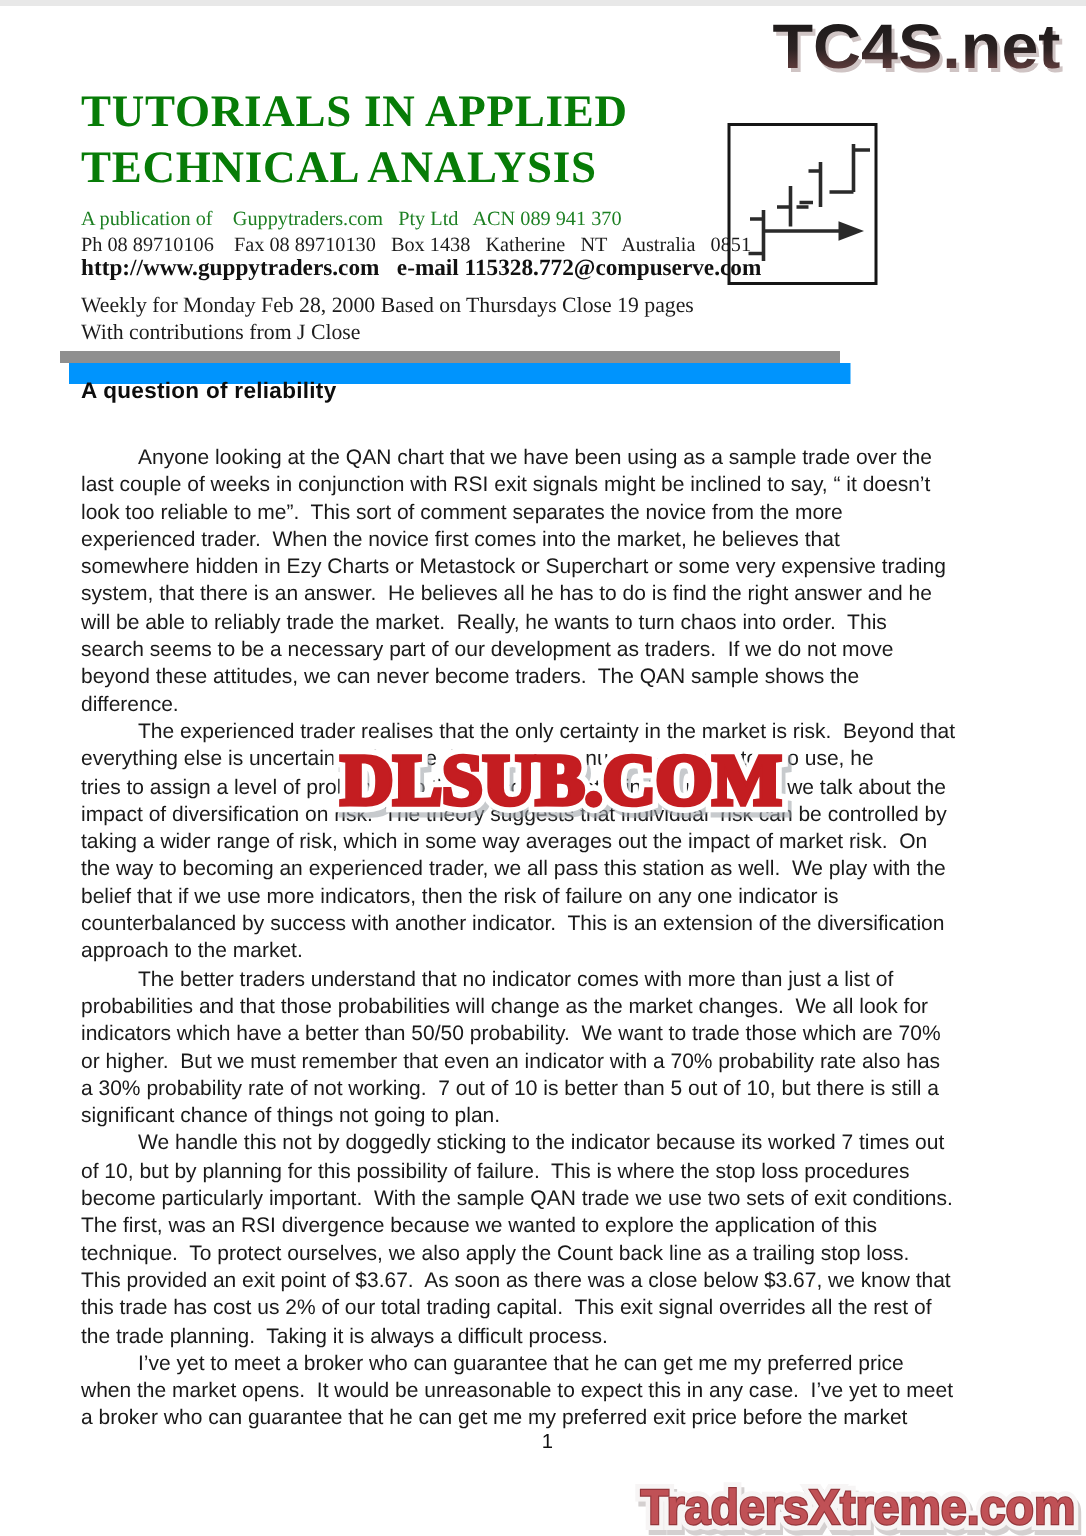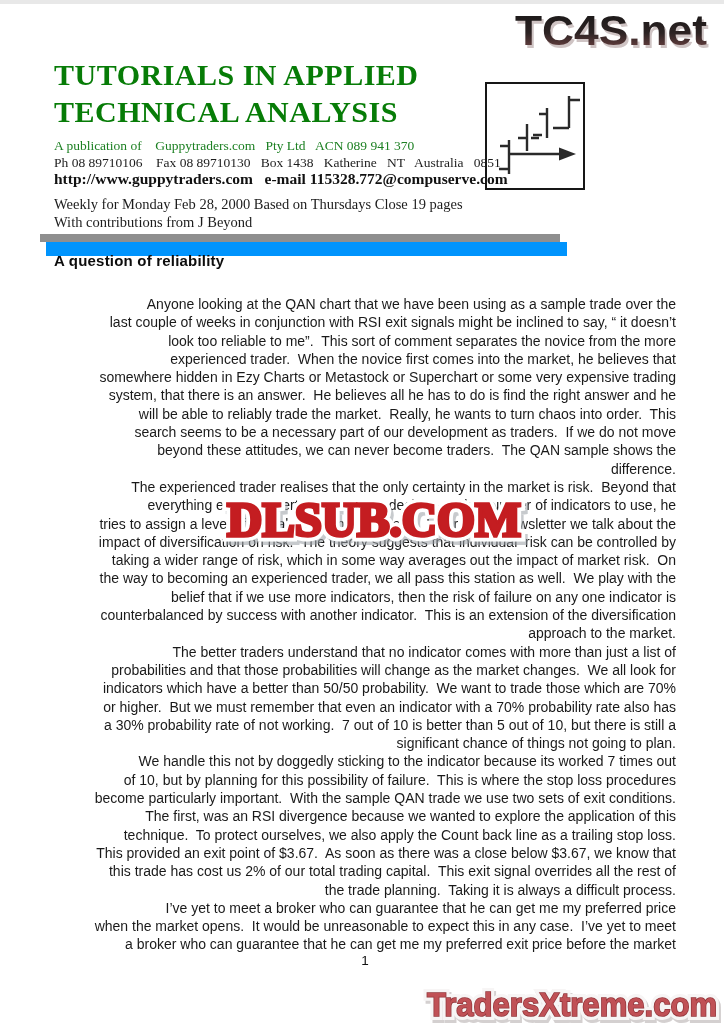--- a/index.html
+++ b/index.html
@@ -34,21 +34,21 @@
   .article-heading{
     position:absolute;left:54px;top:248px;
     font-family:Liberation Sans, sans-serif;font-weight:bold;
     font-size:15px;color:#0d0d0d;letter-spacing:.2px;
   }
   .article-body{
     position:absolute;left:54px;top:291px;width:622px;
     font-family:"Liberation Sans",sans-serif;font-size:14px;
     line-height:18.3px;color:#1a1a1a;
   }
-  .para{margin:0;white-space:pre-wrap;text-indent:38px;text-align:right;}
+  .para{margin:0;white-space:pre-wrap;text-indent:38px;}
   .page-number{
     position:absolute;left:54px;top:949px;width:622px;text-align:center;
     font-family:"Liberation Sans",sans-serif;font-size:13.5px;color:#111;
   }
   
   .dlsub{position:absolute;left:216px;top:484px;z-index:5;}
   .tradersxtreme{position:absolute;right:0px;top:982px;z-index:5;}
   svg text{user-select:none;}
 </style>
 </head>
@@ -85,21 +85,21 @@
         <path d="M22 70 H73"></path>
       </g>
       <polygon points="72,63.5 89,70 72,76.5" fill="#2a2a2a"></polygon>
     </svg>
   </div>
 
   <div class="publine1">A publication of    Guppytraders.com   Pty Ltd   ACN 089 941 370</div>
   <div class="publine2">Ph 08 89710106    Fax 08 89710130   Box 1438   Katherine   NT   Australia   0851</div>
   <div class="publine3">http://www.guppytraders.com   e-mail 115328.772@compuserve.com</div>
   <div class="issueline">Weekly for Monday Feb 28, 2000 Based on Thursdays Close 19 pages</div>
-  <div class="contribline">With contributions from J Beyond</div>
+  <div class="contribline">With contributions from J Close</div>
 
   <div class="bar-gray"></div>
   <div class="bar-blue"></div>
 
   <div class="article-heading">A question of reliability</div>
 
   <div class="article-body">
     <p class="para">Anyone looking at the QAN chart that we have been using as a sample trade over the
 last couple of weeks in conjunction with RSI exit signals might be inclined to say, “ it doesn’t
 look too reliable to me”.  This sort of comment separates the novice from the more

